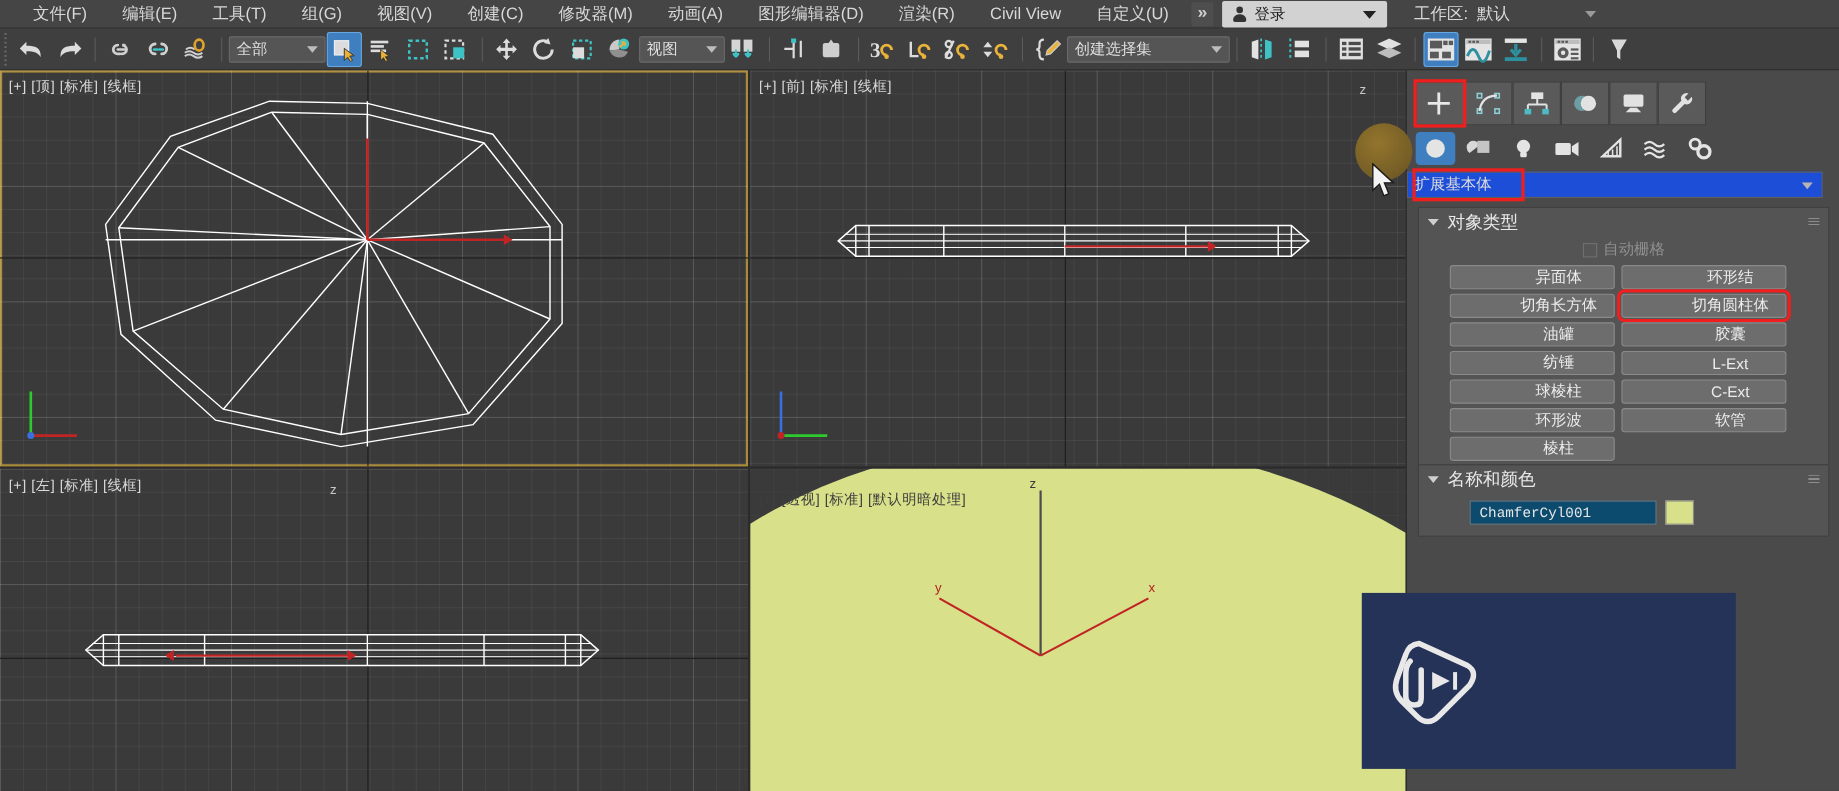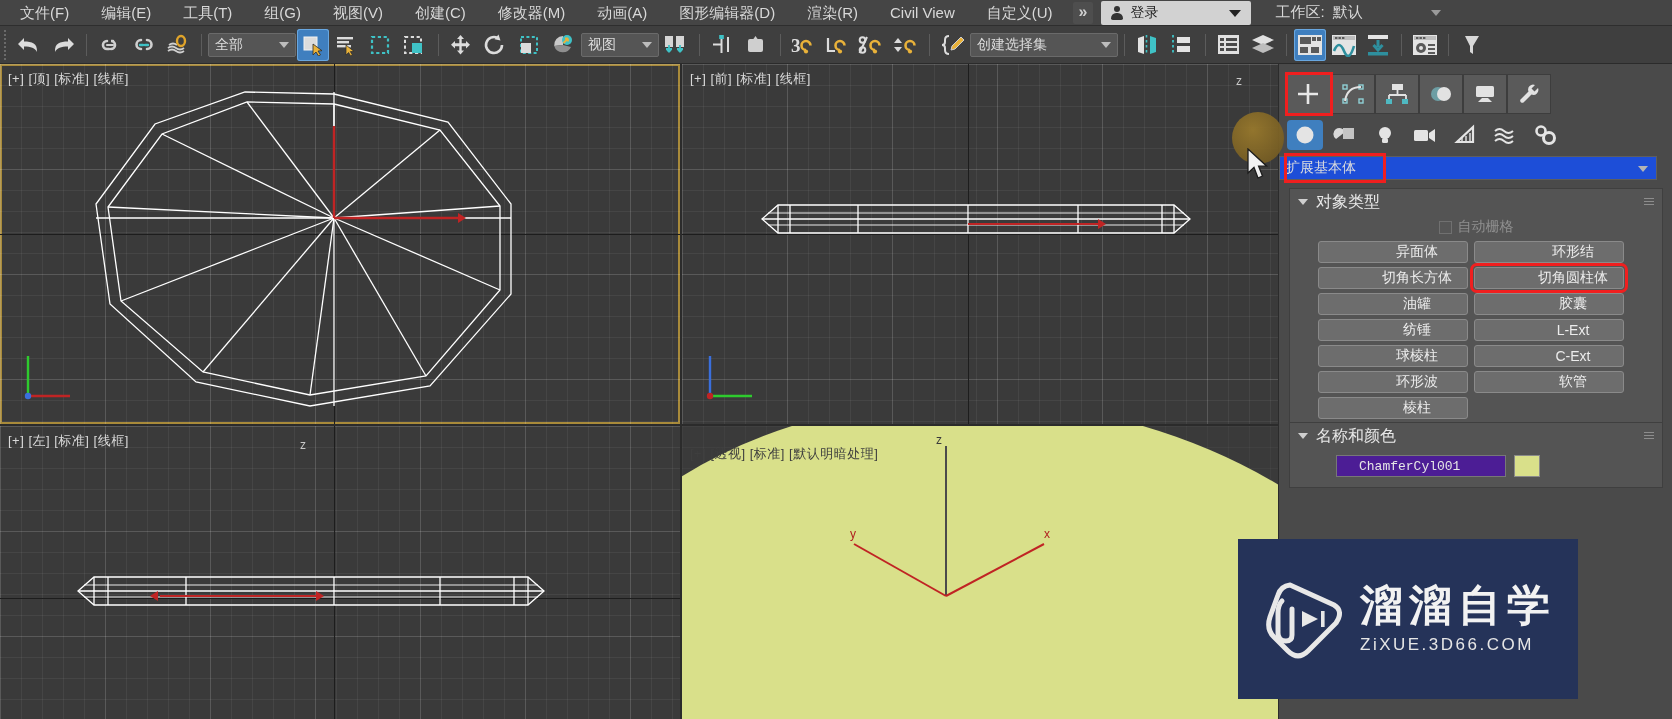--- a/index.html
+++ b/index.html
@@ -9,21 +9,21 @@
   
   #menubar{
     position:absolute; left:0; top:0; width:1672px; height:26px;
     background:#454545; display:flex; align-items:center;
     border-bottom:1px solid #2e2e2e;
   }
   .menu-item{
     color:#d8d8d8; font-size:15px; padding:0 16px; height:26px;
     line-height:26px; white-space:nowrap; cursor:default;
   }
-  .menu-item:first-child{ padding-left:20px;text-align:center; }
+  .menu-item:first-child{ padding-left:30px;text-align:center; }
   #menu-overflow{ color:#cfcfcf; font-size:16px; padding:0 6px; font-weight:bold;
     background:#4e4e4e; height:22px; line-height:20px; border-radius:2px; margin:0 4px;}
   #signin-box{
     background:#d2d2d2; height:24px; width:150px; display:flex; align-items:center;
     border-radius:2px; margin-left:4px; position:relative;
   }
   #signin-box .person{
     width:16px; height:16px; margin:0 5px 0 8px; position:relative;
   }
   #signin-box .person::before{
@@ -124,22 +124,22 @@
   }
   .autogrid{ display:flex; align-items:center; justify-content:center; gap:6px;
     color:#8f8f8f; font-size:14px; height:24px;text-align:right; }
   .chk{ width:13px; height:13px; background:#565656; border:1px solid #707070; }
   .btngrid{ display:flex; flex-wrap:wrap; padding:2px 28px 6px 28px; gap:4px 6px; }
   .objbtn{ width:150px; height:22px; background:#6d6d6d; border:1px solid #8a8a8a;
     border-radius:3px; color:#ececec; font-size:14px; display:flex;
     align-items:center; justify-content:center;padding-left:48px; }
   .objbtn.redbox{ outline:3px solid #f01f1f; outline-offset:1px; }
   #nameRow{ display:flex; align-items:center; padding:6px 10px 10px 46px; gap:8px; }
-  #nameField{ width:170px; height:22px; background:#4c1d95; border:1px solid #777;
-    color:#e6e6e6; font-size:13px; display:flex; align-items:center; padding-left:22px;
+  #nameField{ width:170px; height:22px; background:#0c4a6e; border:1px solid #777;
+    color:#e6e6e6; font-size:13px; display:flex; align-items:center; padding-left:8px;
     font-family:"Liberation Mono", monospace; }
   #colorSwatch{ width:26px; height:22px; background:#d9e08a; border:1px solid #8a8a8a; }
 
   
   #watermark{ position:absolute; left:1238px; top:539px; width:340px; height:160px;
     background:#253359; display:flex; align-items:center; z-index:40; }
   #wm-logo{ width:88px; height:88px; margin-left:22px; position:relative; }
   #wm-text{ margin-left:12px; }
   #wm-title{ color:#f2f2f2; font-size:43px; letter-spacing:6px; font-weight:bold;
     line-height:1; }
@@ -708,17 +708,13 @@
 
 <div id="watermark">
   <div id="wm-logo">
     <svg width="88" height="88" viewBox="0 0 88 88">
       <path d="M30 10 L74 30 Q84 36 76 48 L48 76 Q38 86 28 76 L14 62 Q6 54 10 42 L18 20 Q21 11 30 10 Z" fill="none" stroke="#e8e8e8" stroke-width="5"></path>
       <path d="M22 26 Q18 30 18 38 L18 58 Q18 66 26 66 Q32 66 32 60 L32 34" fill="none" stroke="#e8e8e8" stroke-width="5" stroke-linecap="round"></path>
       <path d="M42 36 L58 44 L42 52 Z" fill="#e8e8e8"></path>
       <rect x="61" y="36" width="3.6" height="16" fill="#e8e8e8"></rect>
     </svg>
   </div>
-  <div id="wm-text">
-    <div id="wm-title">溜溜自学</div>
-    <div id="wm-sub">ZiXUE.3D66.COM</div>
-  </div>
 </div>
 
 </body></html>

